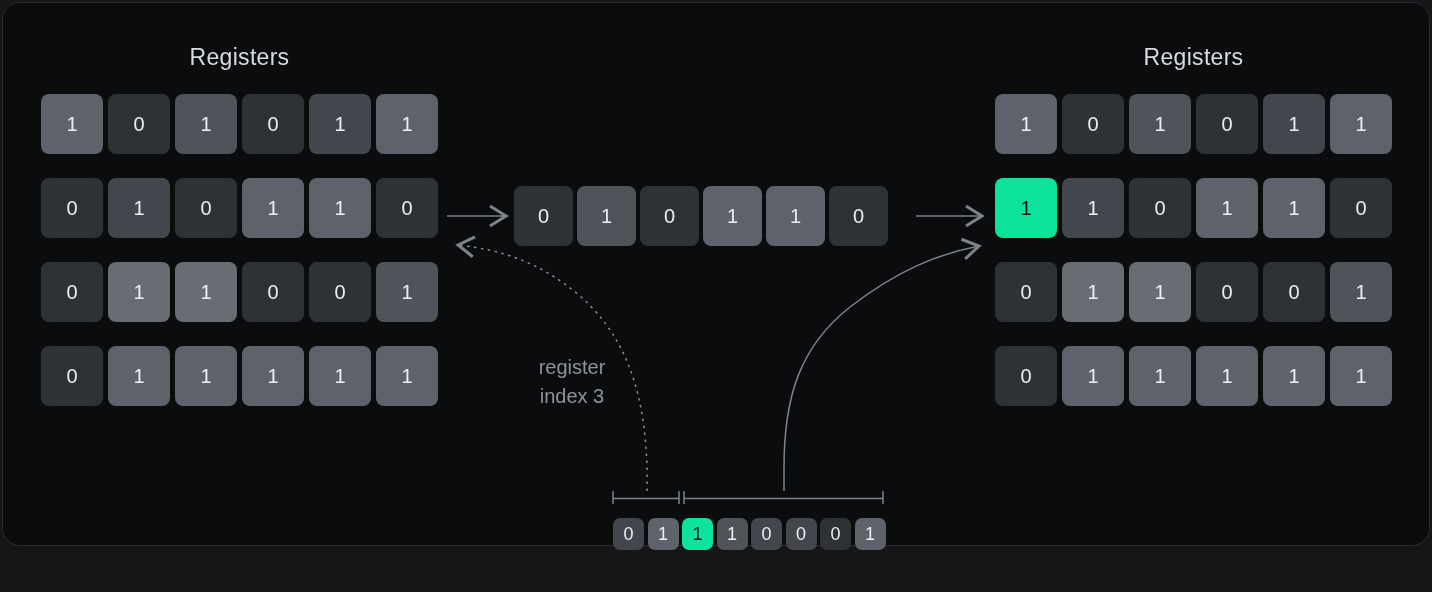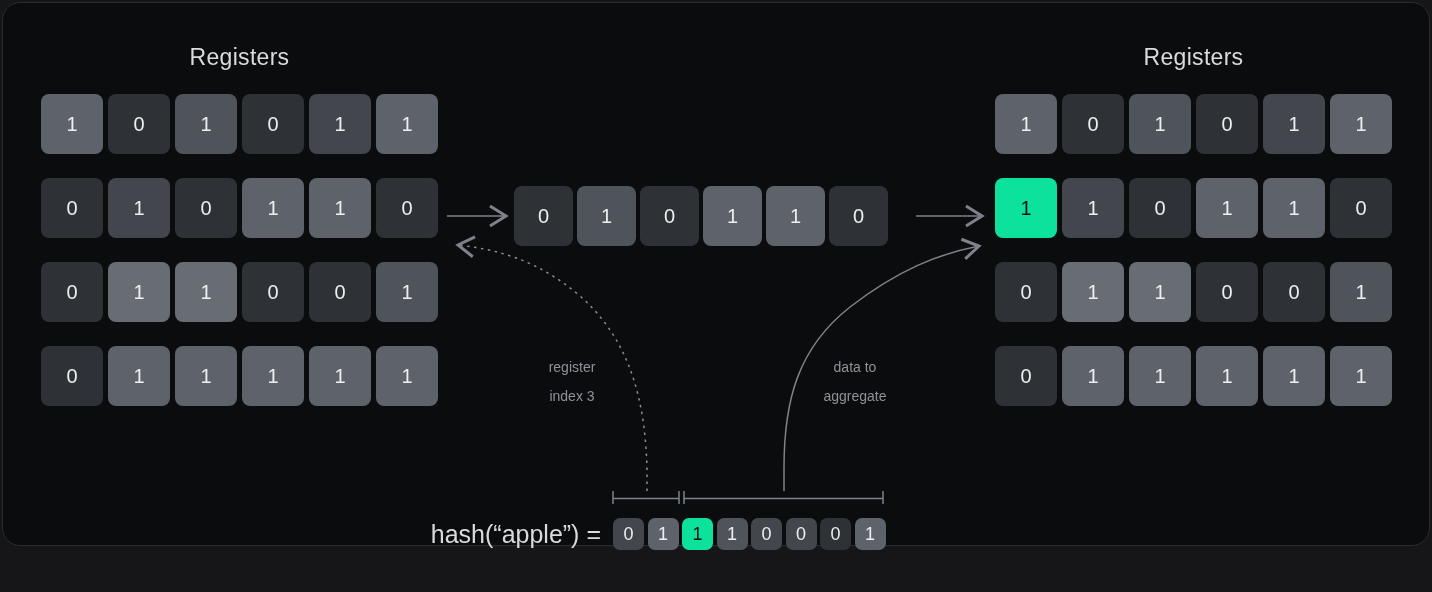--- a/index.html
+++ b/index.html
@@ -14,21 +14,21 @@
   .cellgrid{position:absolute;display:grid;}
   #left-grid{left:41px;top:94px;grid-template-columns:repeat(6,62px);grid-auto-rows:60px;gap:24px 5px;}
   #right-grid{left:995px;top:94px;grid-template-columns:repeat(6,62px);grid-auto-rows:60px;gap:24px 5px;}
   #mid-row{left:514px;top:186px;grid-template-columns:repeat(6,59px);grid-auto-rows:60px;gap:4px;}
   #hash-row{left:613px;top:518px;grid-template-columns:repeat(8,31px);grid-auto-rows:32px;gap:3.5px;}
   .cell{display:flex;align-items:center;justify-content:center;border-radius:8px;
         font-size:20px;color:#edeef0;}
   #hash-row .cell{border-radius:7px;font-size:18px;}
   #hash-label{position:absolute;left:380px;top:517px;width:221px;height:34px;line-height:34px;
               text-align:right;font-size:25px;color:#d8dbde;}
-  .note{position:absolute;width:200px;text-align:center;font-size:14px;line-height:29px;
+  .note{position:absolute;width:200px;text-align:center;font-size:20px;line-height:29px;
         color:#8e9399;top:353px;}
   #note-register-index{left:472px;}
   #note-data-aggregate{left:755px;}
   #overlay{position:absolute;left:0;top:0;pointer-events:none;}
   #overlay path{fill:none;stroke:#7e828a;stroke-width:1.5;}
   #overlay path.dashed{stroke-dasharray:2.5 4.5;stroke:#8a8e94;}
 </style>
 </head>
 <body>
 
@@ -92,39 +92,34 @@
       <div class="cell" style="background: rgb(46, 49, 53);">0</div>
       <div class="cell" style="background: rgb(79, 84, 91);">1</div>
       <div class="cell" style="background: rgb(46, 49, 53);">0</div>
       <div class="cell" style="background: rgb(94, 98, 106);">1</div>
       <div class="cell" style="background: rgb(94, 98, 106);">1</div>
       <div class="cell" style="background: rgb(94, 98, 106);">1</div>
       <div class="cell" style="background: rgb(94, 98, 106);">1</div>
       <div class="cell" style="background: rgb(94, 98, 106);">1</div>
     </div>
 
-  <div id="hash-label">hash(“apple”) =</div>
   <div class="cellgrid" id="hash-row">
       <div class="cell" style="background: rgb(67, 71, 77);">0</div>
       <div class="cell" style="background: rgb(94, 98, 106);">1</div>
       <div class="cell" style="background: rgb(12, 226, 156); color: rgb(12, 17, 21);">1</div>
       <div class="cell" style="background: rgb(79, 84, 91);">1</div>
       <div class="cell" style="background: rgb(67, 71, 77);">0</div>
       <div class="cell" style="background: rgb(67, 71, 77);">0</div>
       <div class="cell" style="background: rgb(46, 49, 53);">0</div>
       <div class="cell" style="background: rgb(94, 98, 106);">1</div>
     </div>
 
   <div class="note" id="note-register-index">
     <span>register</span><br>
     <span>index 3</span>
-  </div>
-  <div class="note" id="note-data-aggregate">
-    <span>data to</span><br>
-    <span>aggregate</span>
   </div>
 
   <svg id="overlay" width="1432" height="592">
     <defs>
       <marker id="arw" viewBox="-10 -7 12 14" refX="0" refY="0" markerWidth="24" markerHeight="28" orient="auto" markerUnits="userSpaceOnUse">
         <path d="M-8,-5 L0,0 L-8,5" fill="none" stroke="#8a8e94" stroke-width="1.5"></path>
       </marker>
     </defs>
     <path d="M447,216 L506,216" marker-end="url(#arw)"></path>
     <path d="M916,216 L982,216" marker-end="url(#arw)"></path>

